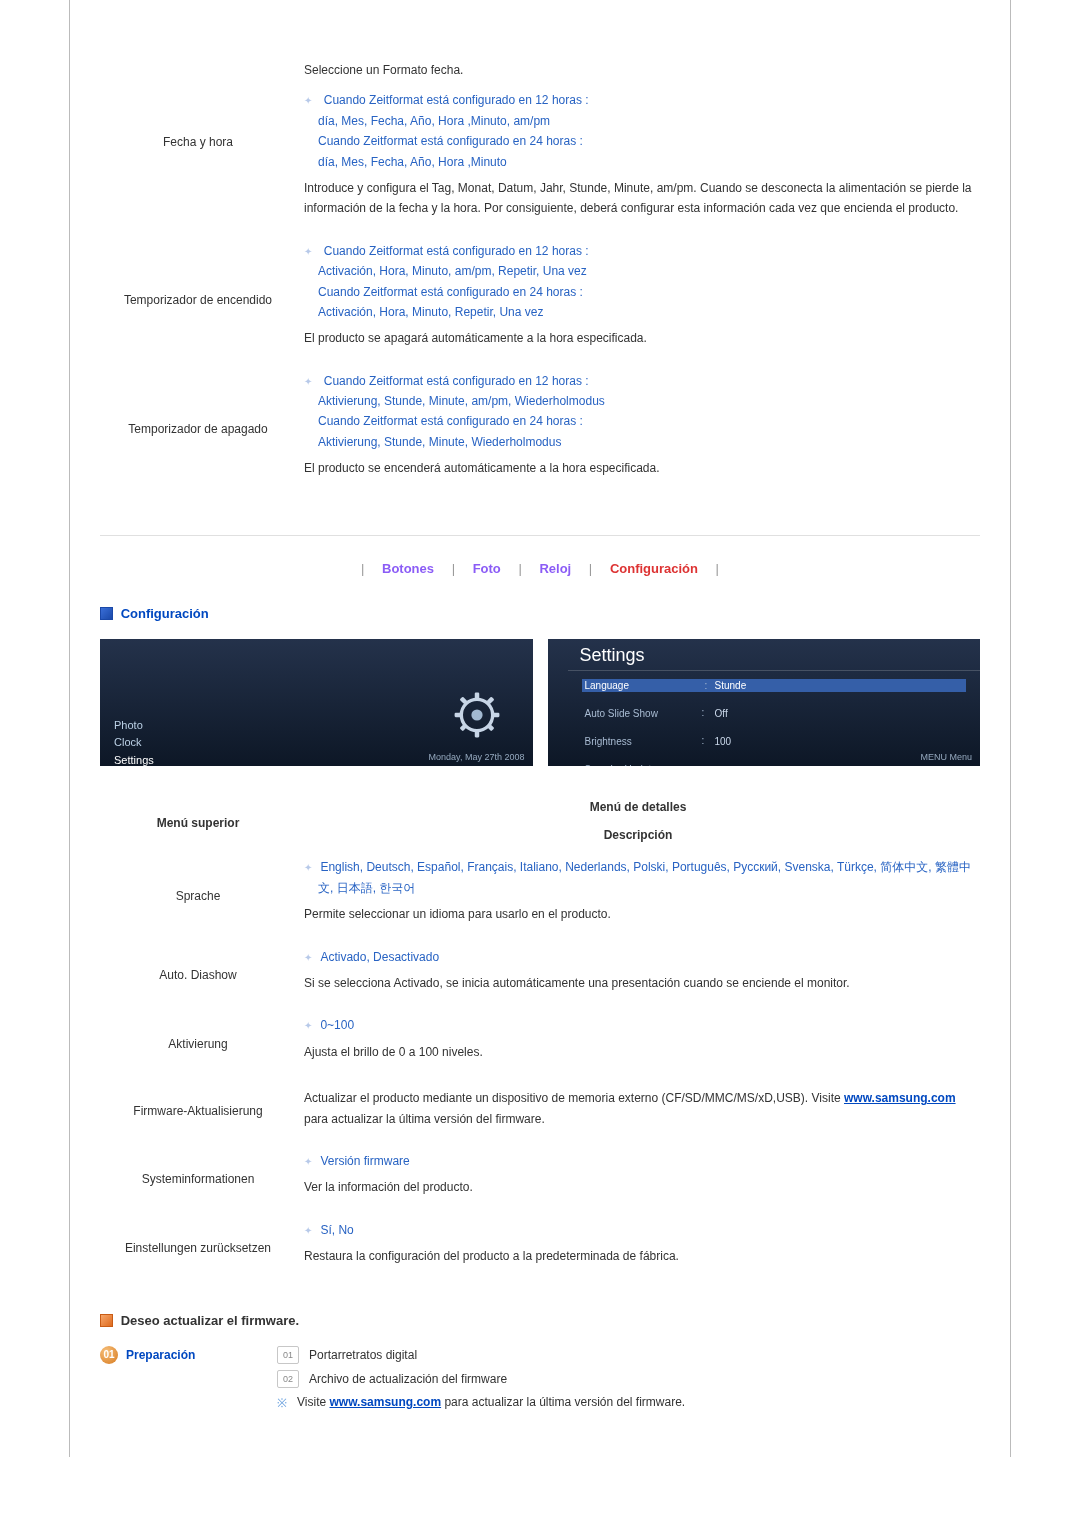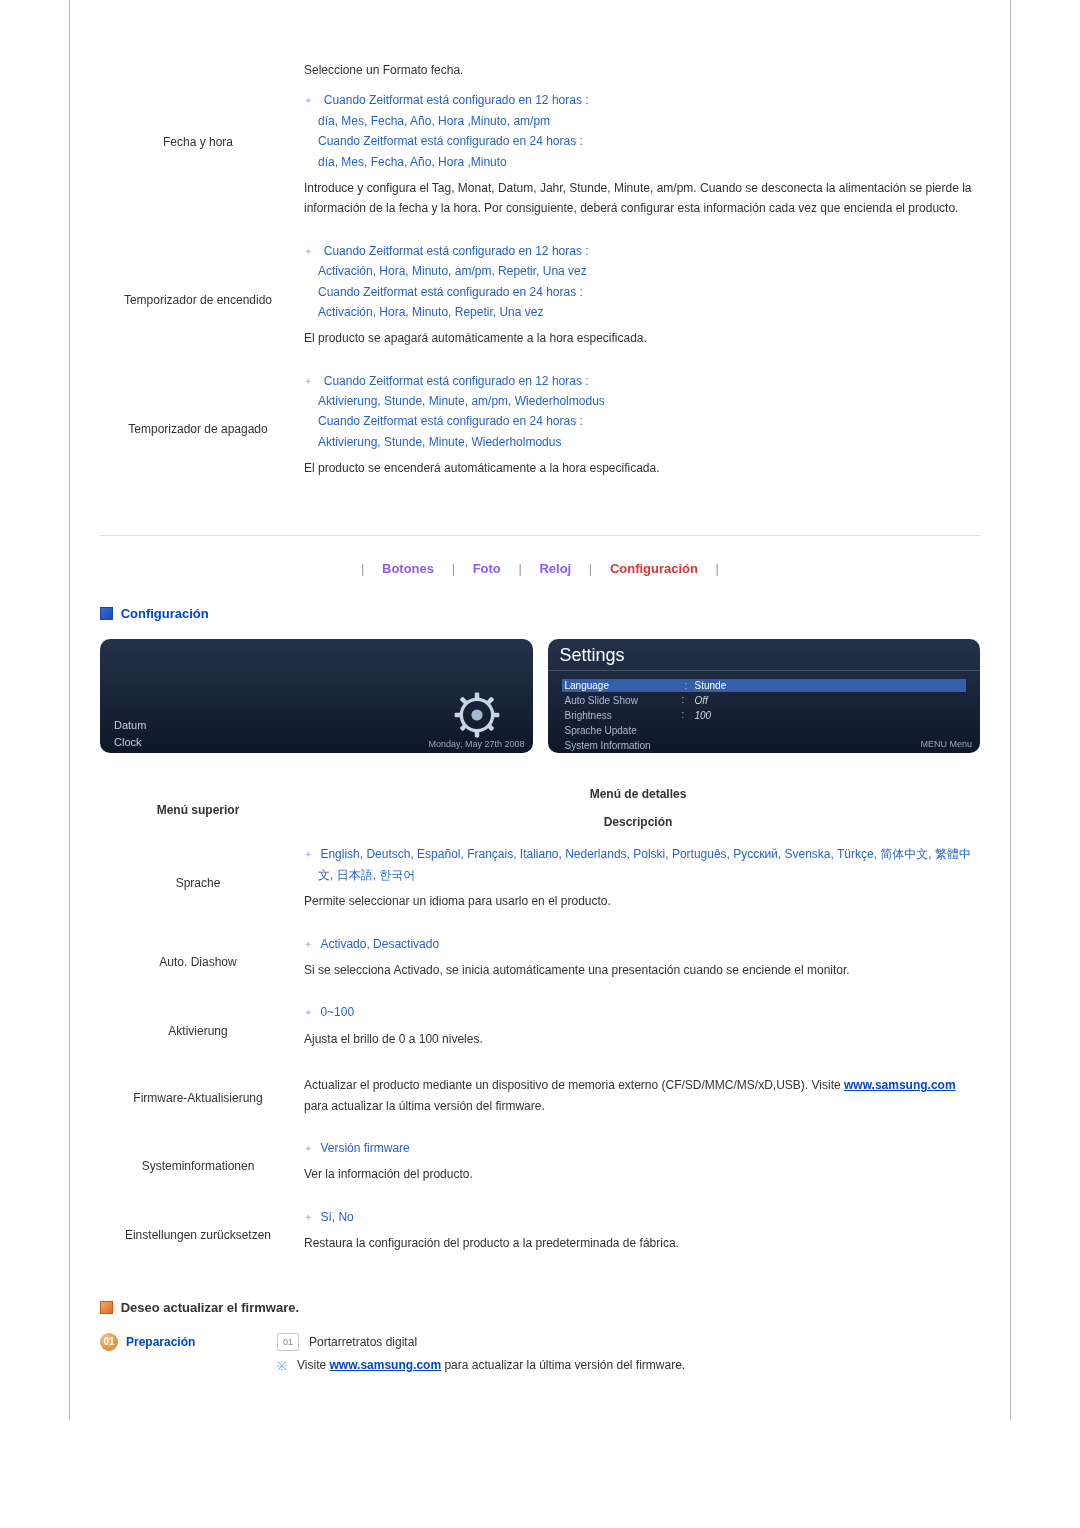--- a/index.html
+++ b/index.html
@@ -96,27 +96,28 @@
     position: relative;
     top: -1px;
   }
   .screens {
     display: flex;
     gap: 15px;
     margin-bottom: 25px;
   }
   .screen {
     flex: 1;
-    height: 114px;
-    border-radius: 10px;
+    height: 127px;
+    border-radius: 0;
     position: relative;
     background: linear-gradient(180deg,#24324b 0%,#0d1726 100%);
     color: #dfe8f0;
     font-size: 10px;
     overflow: hidden;
+    padding-left: 20px;
   }
   .screen .gear {
     position: absolute;
     top: 48px; right: 28px;
     width: 56px; height: 56px;
   }
   .screen .menu-left {
     position: absolute;
     left: 14px; top: 78px;
     font-size: 11px;
@@ -133,29 +134,29 @@
   .screen2 .title-bar {
     font-size: 18px;
     color: #fff;
     font-weight: normal;
     padding: 6px 12px 4px 12px;
     border-bottom: 1px solid rgba(255,255,255,0.18);
   }
   .screen2 .stable {
     display: grid;
     grid-template-columns: 120px 10px 1fr;
-    row-gap: 2px;
+    row-gap: 15px;
     padding: 8px 14px;
     font-size: 10px;
   }
   .screen2 .stable .hl { background:#355fa8; color:#fff; padding:1px 3px; }
   .screen2 .stable .hlv { background:#355fa8; color:#fff; padding:1px 3px; }
   .screen2 .stable .lbl { color:#a8bbd2; padding:1px 3px; }
   .screen2 .stable .col { color:#a8bbd2; }
-  .screen2 .stable .val { color:#cad8ea; padding:1px 3px;font-style:italic; }
+  .screen2 .stable .val { color:#cad8ea; padding:1px 3px; }
   .screen2 .ftr2 {
     position: absolute;
     bottom: 4px; right: 8px;
     color: #94a8bd;
     font-size: 9px;
   }
   .details-hdr td {
     text-align: center;
     font-weight: bold;
     padding-bottom: 8px;
@@ -266,21 +267,21 @@
   </div>
 
   <div class="section-title">
     <span class="sq"></span>
     <span>Configuración</span>
   </div>
 
   <div class="screens">
     <div class="screen">
       <div class="menu-left">
-        <div>Datum</div>
+        <div>Photo</div>
         <div>Clock</div>
         <div class="sel">Settings</div>
       </div>
       <svg class="gear" viewBox="0 0 100 100">
         <circle cx="50" cy="50" r="28" fill="none" stroke="#c7d5e6" stroke-width="6"></circle>
         <g fill="#c7d5e6">
           <rect x="46" y="10" width="8" height="14" rx="2"></rect>
           <rect x="46" y="76" width="8" height="14" rx="2"></rect>
           <rect x="10" y="46" width="14" height="8" rx="2"></rect>
           <rect x="76" y="46" width="14" height="8" rx="2"></rect>
@@ -394,20 +395,24 @@
     <div class="step-label">
       <span class="circle-num">01</span>
       <span class="txt">Preparación</span>
     </div>
     <div class="items">
       <div class="row">
         <span class="numbox">01</span>
         <span>Portarretratos digital</span>
       </div>
       <div class="row">
+        <span class="numbox">02</span>
+        <span>Archivo de actualización del firmware</span>
+      </div>
+      <div class="row">
         <span class="star">※</span>
         <span>
           <span>Visite </span><a href="#" class="link-bold">www.samsung.com</a><span> para actualizar la última versión del firmware.</span>
         </span>
       </div>
     </div>
   </div>
 
 </div>
 

